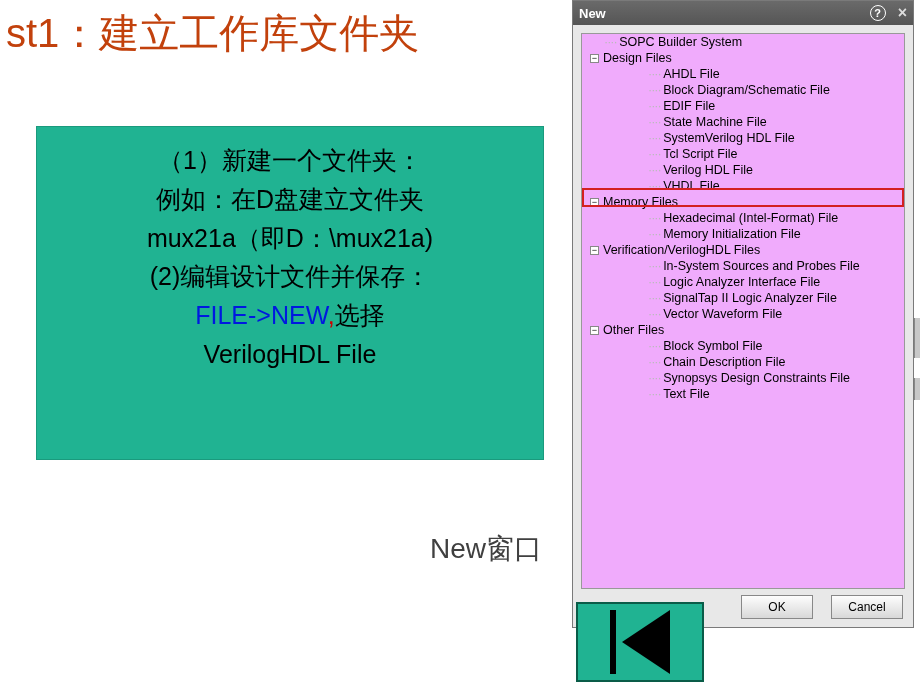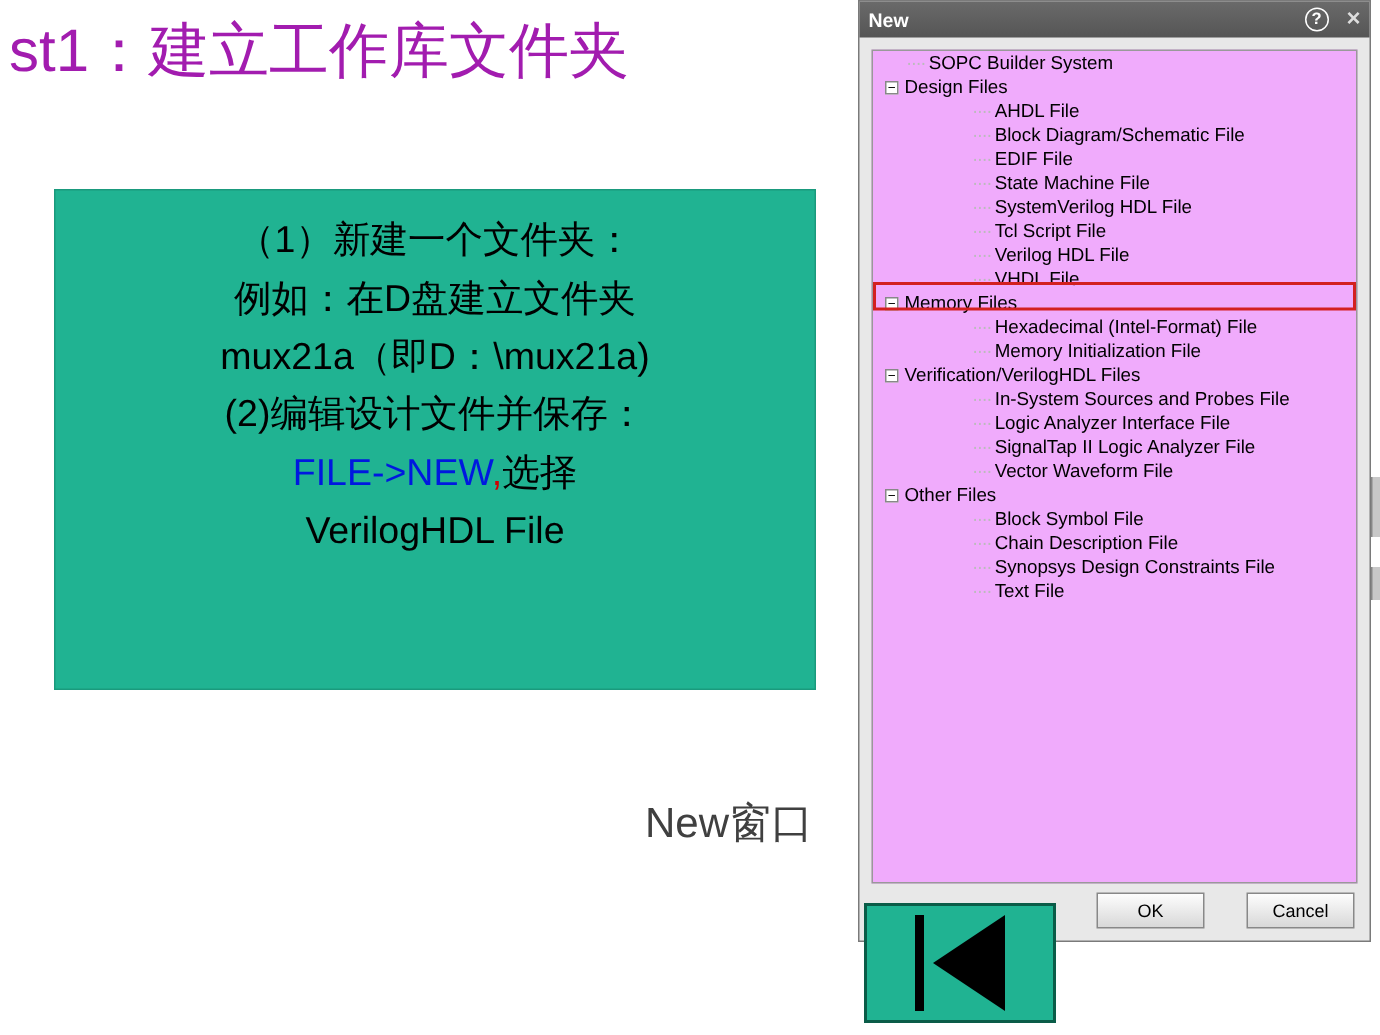--- a/index.html
+++ b/index.html
@@ -9,21 +9,21 @@
       background: #fff;
       font-family: "SimSun", "Arial", sans-serif;
       position: relative;
       overflow: hidden;
     }
     .page-title {
       position: absolute;
       left: 6px;
       top: 6px;
       font-size: 40px;
-      color: #a21caf;
+      color: #c2410c;
     }
     .green-box {
       position: absolute;
       left: 36px;
       top: 126px;
       width: 508px;
       height: 334px;
       background: #20b392;
       border: 1px solid #1a9a7d;
       padding: 14px 10px;
@@ -115,21 +115,21 @@
       width: 100%;
       height: 19px;
       border: 2px solid #d32020;
       pointer-events: none;
     }
     .button-row {
       position: absolute;
       bottom: 8px;
       right: 10px;
       display: flex;
-      gap: 28px;
+      gap: 18px;
       justify-content: flex-end;
     }
     .win-btn {
       width: 72px;
       height: 24px;
       background: linear-gradient(to bottom, #fdfdfd, #d8d8d8);
       border: 1px solid #888;
       font-size: 12px;
       font-family: Tahoma, Arial, sans-serif;
       cursor: pointer;

